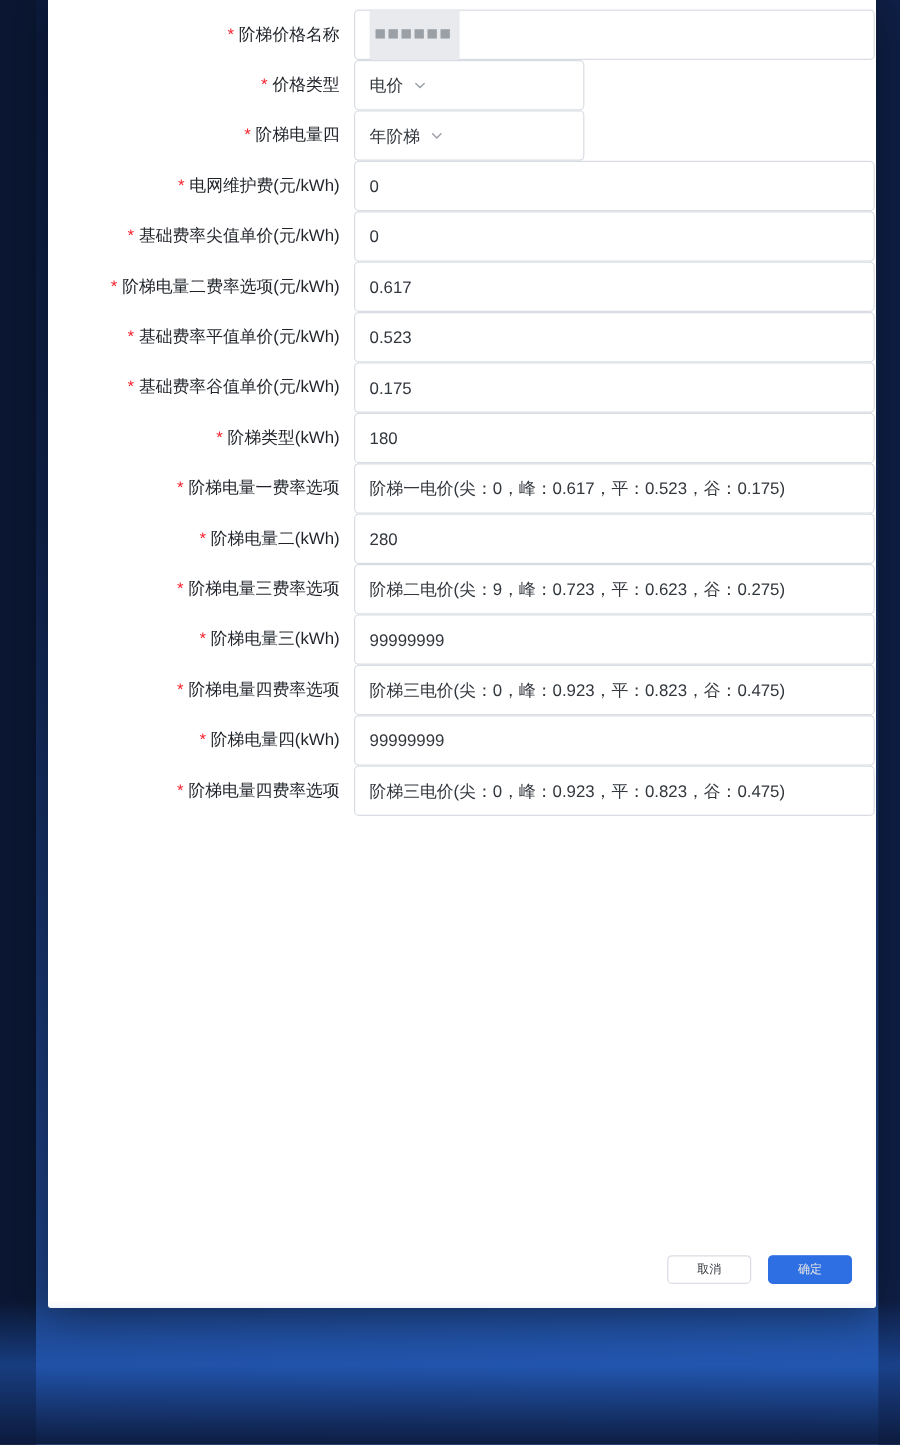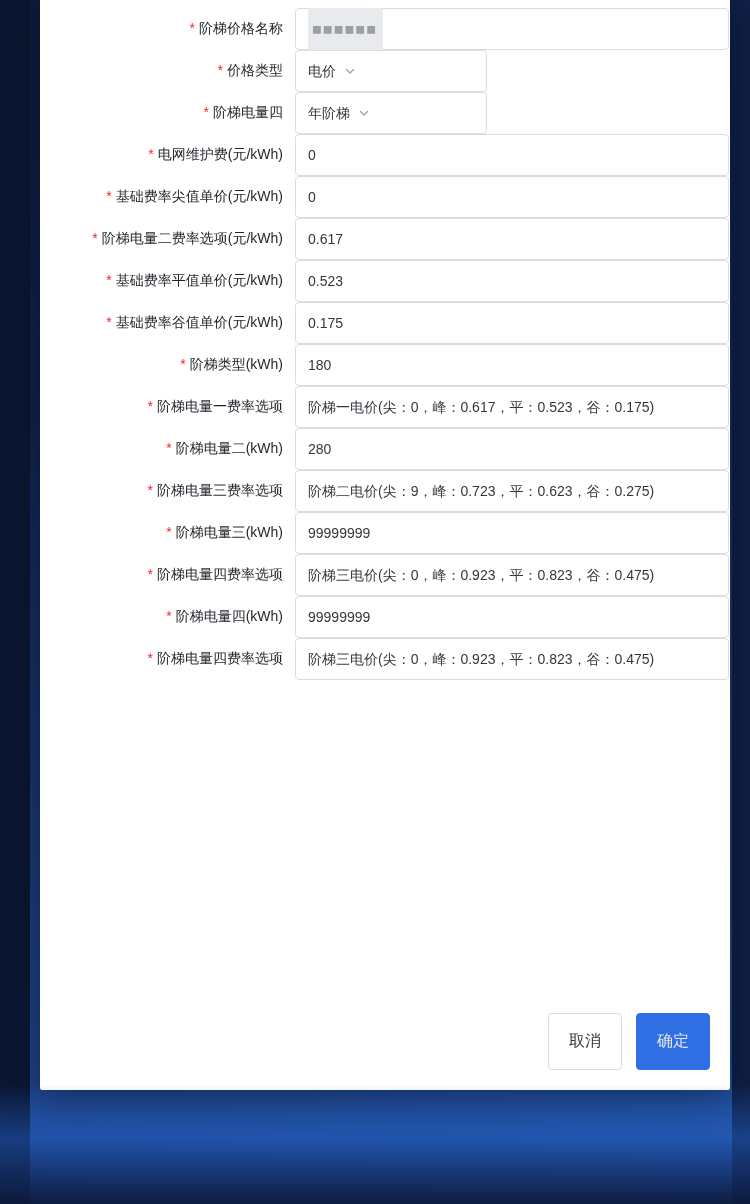--- a/index.html
+++ b/index.html
@@ -117,23 +117,23 @@
   
   #dialog-footer {
     position: absolute;
     right: 20px;
     bottom: 20px;
     display: flex;
     gap: 14px;
   }
   .btn {
     min-width: 70px;
-    height: 57px;
+    height: 24px;
     border-radius: 4px;
-    font-size: 16px;
+    font-size: 10px;
     display: inline-flex;
     align-items: center;
     justify-content: center;
     padding: 0 20px;
     cursor: pointer;
     user-select: none;
   }
   .btn-default {
     background: #fff;
     border: 1px solid #d9dde3;

